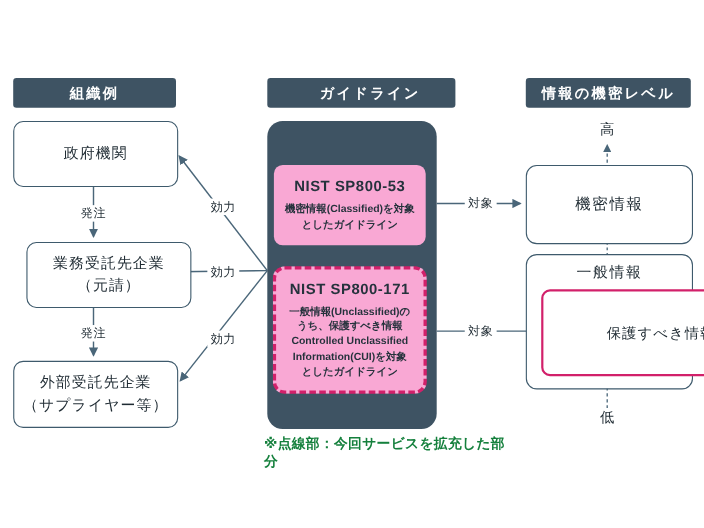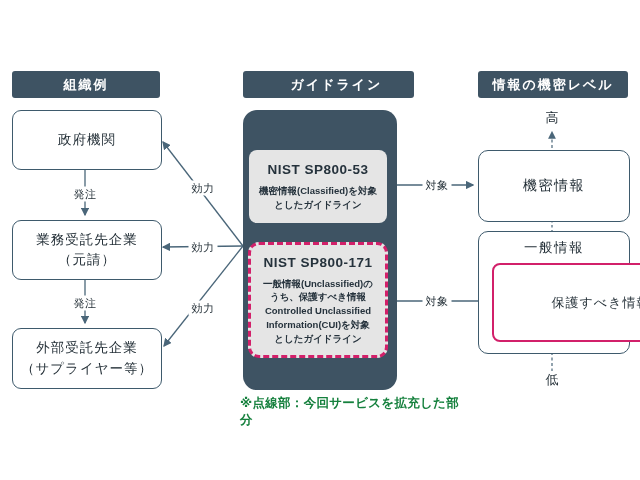--- a/index.html
+++ b/index.html
@@ -16,21 +16,21 @@
   .orgbox{
     position:absolute;background:#ffffff;border:1.5px solid #3e5a6c;border-radius:9px;
     display:flex;align-items:center;justify-content:center;text-align:center;
     font-size:13.5px;letter-spacing:1px;line-height:1.5;white-space:pre-line;z-index:2;
   }
   .container{
     position:absolute;left:243px;top:110px;width:154px;height:280px;
     background:#3e5363;border-radius:14px;z-index:2;
   }
   .card{
-    position:absolute;background:#e5e5e5;border-radius:8px;z-index:3;
+    position:absolute;background:#f9a8d4;border-radius:8px;z-index:3;
     display:flex;flex-direction:column;align-items:center;justify-content:center;text-align:center;
   }
   .card .title{font-size:13.5px;font-weight:bold;color:#25323c;letter-spacing:.5px;margin-bottom:7px;}
   .card .desc{font-size:9.5px;font-weight:600;color:#25323c;line-height:1.45;white-space:pre-line;}
   .card.highlight{border:3px dashed #d2206a;border-radius:11px;}
   .secbox{
     position:absolute;background:#ffffff;border:1.5px solid #3e5a6c;border-radius:10px;z-index:2;
   }
   .secbox .center-label{
     position:absolute;inset:0;display:flex;align-items:center;justify-content:center;
@@ -83,21 +83,21 @@
     <line x1="552" y1="148" x2="552" y2="132" stroke="#4a6679" stroke-width="1.2" stroke-dasharray="3 2.5" marker-end="url(#arrow)"></line>
     <line x1="552" y1="220" x2="552" y2="231" stroke="#4a6679" stroke-width="1.2" stroke-dasharray="2.5 2.5"></line>
     <line x1="552" y1="352" x2="552" y2="371" stroke="#4a6679" stroke-width="1.2" stroke-dasharray="3 2.5"></line>
   </svg>
 
   <div class="hdr" style="left:12px;top:71px;width:148px;">組織例</div>
   <div class="hdr" style="left:243px;top:71px;width:155px;padding-left:16px;">ガイドライン</div>
   <div class="hdr" style="left:478px;top:71px;width:150px;">情報の機密レベル</div>
 
   <div class="orgbox" style="left:12px;top:110px;width:148px;height:58px;">政府機関</div>
-  <div class="orgbox" style="left:12px;top:220px;width:148px;height:58px;text-align:center;">業務受託先企業
+  <div class="orgbox" style="left:24px;top:220px;width:148px;height:58px;text-align:center;">業務受託先企業
 （元請）</div>
   <div class="orgbox" style="left:12px;top:328px;width:148px;height:59px;">外部受託先企業
 （サプライヤー等）</div>
 
   <div class="container"></div>
   <div class="card" style="left:249px;top:150px;width:138px;height:73px;">
     <div class="title">NIST SP800-53</div>
     <div class="desc">機密情報(Classified)を対象
 としたガイドライン</div>
   </div>

